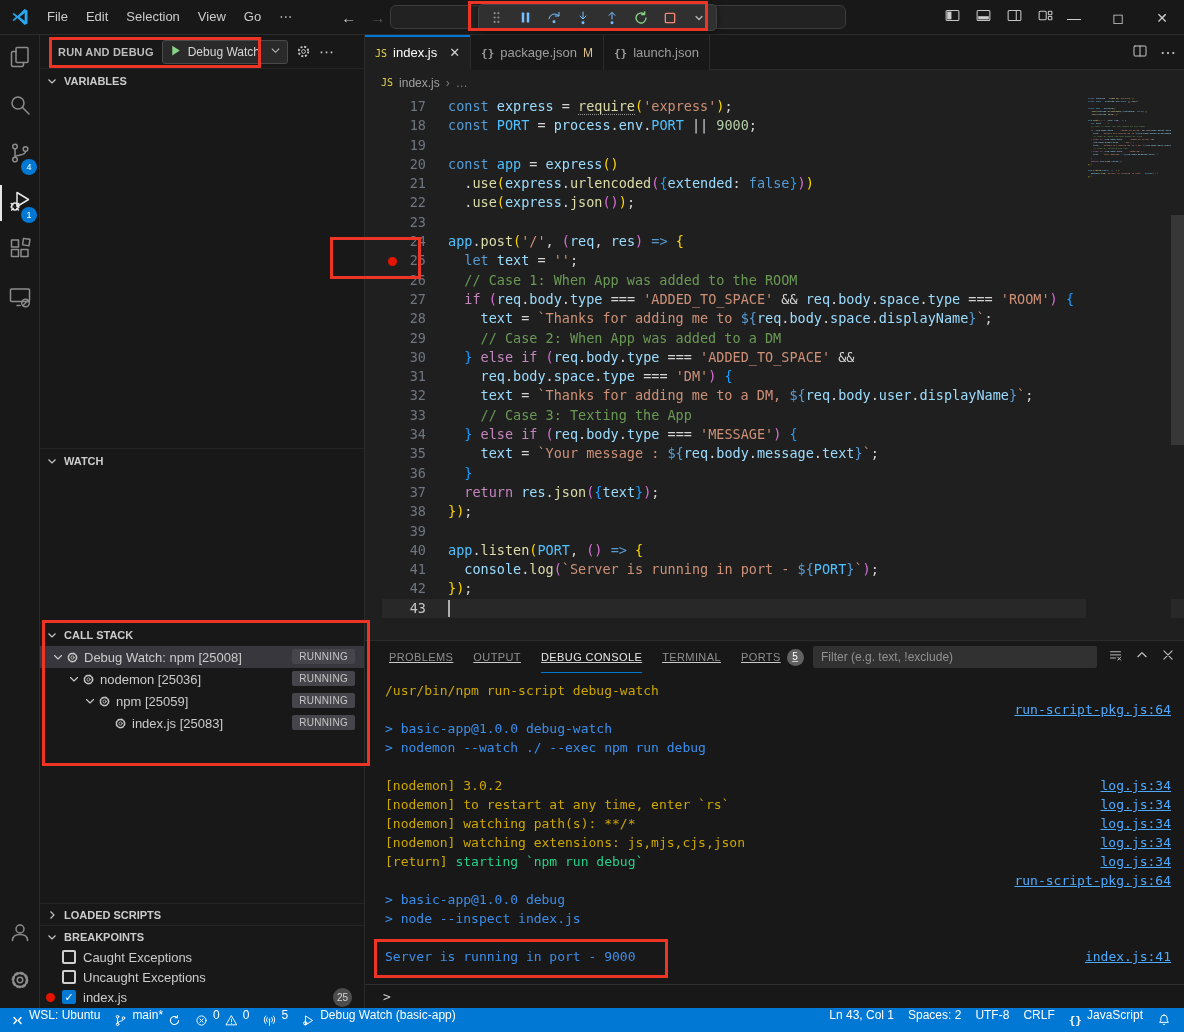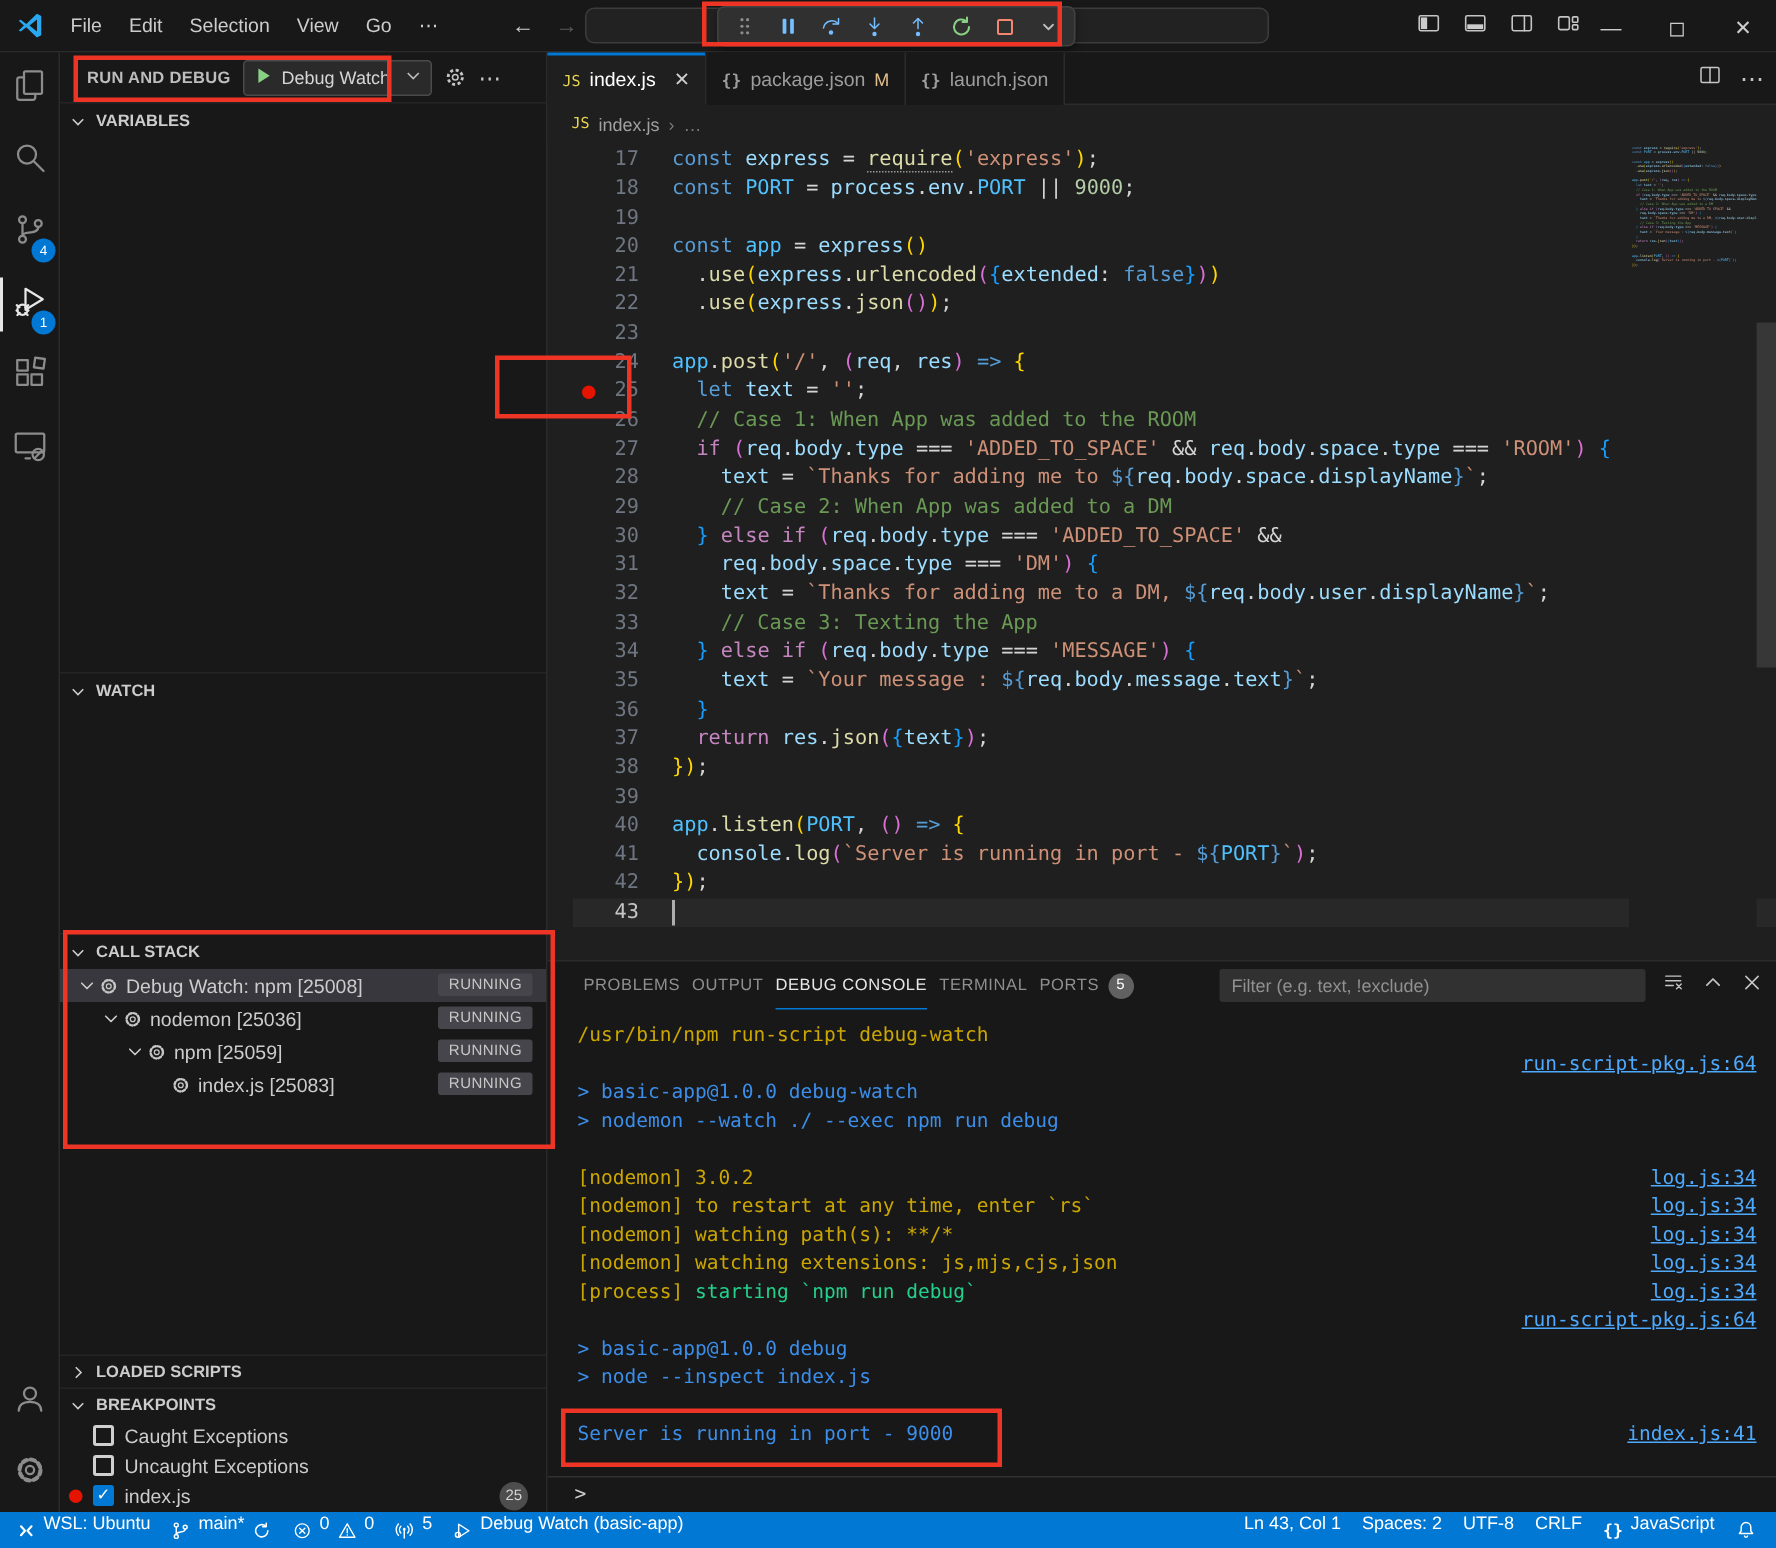--- a/index.html
+++ b/index.html
@@ -98,21 +98,21 @@
   .minimap { position:absolute; left:721px; top:60px; width:85px; height:545px; background:#1f1f1f; overflow:hidden; }
   .minimap-inner { position:absolute; left:2px; top:2px; width:520px; transform:scale(0.162); transform-origin:0 0;
                    font-family:"DejaVu Sans Mono",monospace; font-size:13.5px; }
   .minimap-inner .mline { height:19.3px; line-height:19.3px; white-space:pre; }
   .editor-scrollbar { position:absolute; left:806px; top:180px; width:14px; height:230px; background:#4a4a4a; opacity:.55; }
 
   
   .panel { position:absolute; left:0; top:605px; width:820px; height:368px; background:#181818;
            border-top:1px solid #2b2b2b; }
   .panel-header { position:absolute; left:0; top:0; width:820px; height:32px; display:flex; align-items:center; }
-  .panel-tabs { display:flex; margin-left:24px; gap:8px; }
+  .panel-tabs { display:flex; margin-left:24px; gap:20px;text-decoration:underline; }
   .panel-tab { font-size:11px; letter-spacing:.4px; color:#8f8f8f; line-height:30px; display:flex; gap:6px; align-items:center;}
   .panel-tab.active { color:#e7e7e7; border-bottom:1.5px solid #0078d4; }
   .ports-badge { width:17px; height:17px; border-radius:50%; background:#616161; color:#fff; font-size:10px;
                  display:flex; align-items:center; justify-content:center; }
   .panel-filter { position:absolute; right:88px; top:5px; width:284px; height:22px; background:#313131;
                   border:none; border-radius:2px; color:#cccccc; font-size:12px; padding:0 8px; }
   .panel-filter::placeholder { color:#919191; }
   .panel-actions { position:absolute; right:10px; top:0; height:32px; display:flex; align-items:center; gap:12px;
                    color:#c5c5c5; }
   .console { position:absolute; left:0; top:32px; width:820px; height:310px; padding:8px 14px 0 20px;
@@ -602,21 +602,21 @@
       <div class="console" id="consoleOut">
           <div class="con-line"><span class="cy">/usr/bin/npm run-script debug-watch</span></div>
           <div class="con-line"><span class="con-link">run-script-pkg.js:64</span></div>
           <div class="con-line"><span class="cb">&gt; basic-app@1.0.0 debug-watch</span></div>
           <div class="con-line"><span class="cb">&gt; nodemon --watch ./ --exec npm run debug</span></div>
           <div class="con-line"></div>
           <div class="con-line"><span class="cy">[nodemon] 3.0.2</span><span class="con-link">log.js:34</span></div>
           <div class="con-line"><span class="cy">[nodemon] to restart at any time, enter `rs`</span><span class="con-link">log.js:34</span></div>
           <div class="con-line"><span class="cy">[nodemon] watching path(s): **/*</span><span class="con-link">log.js:34</span></div>
           <div class="con-line"><span class="cy">[nodemon] watching extensions: js,mjs,cjs,json</span><span class="con-link">log.js:34</span></div>
-          <div class="con-line"><span class="cy">[process] </span><span class="cg">starting `npm run debug`</span><span class="con-link">log.js:34</span></div>
+          <div class="con-line"><span class="cy">[return] </span><span class="cg">starting `npm run debug`</span><span class="con-link">log.js:34</span></div>
           <div class="con-line"><span class="con-link">run-script-pkg.js:64</span></div>
           <div class="con-line"><span class="cb">&gt; basic-app@1.0.0 debug</span></div>
           <div class="con-line"><span class="cb">&gt; node --inspect index.js</span></div>
           <div class="con-line"></div>
           <div class="con-line"><span class="cb">Server is running in port - 9000</span><span class="con-link">index.js:41</span></div>
         </div>
       <div class="console-prompt">
         <span>&gt;</span>
       </div>
     </div>

